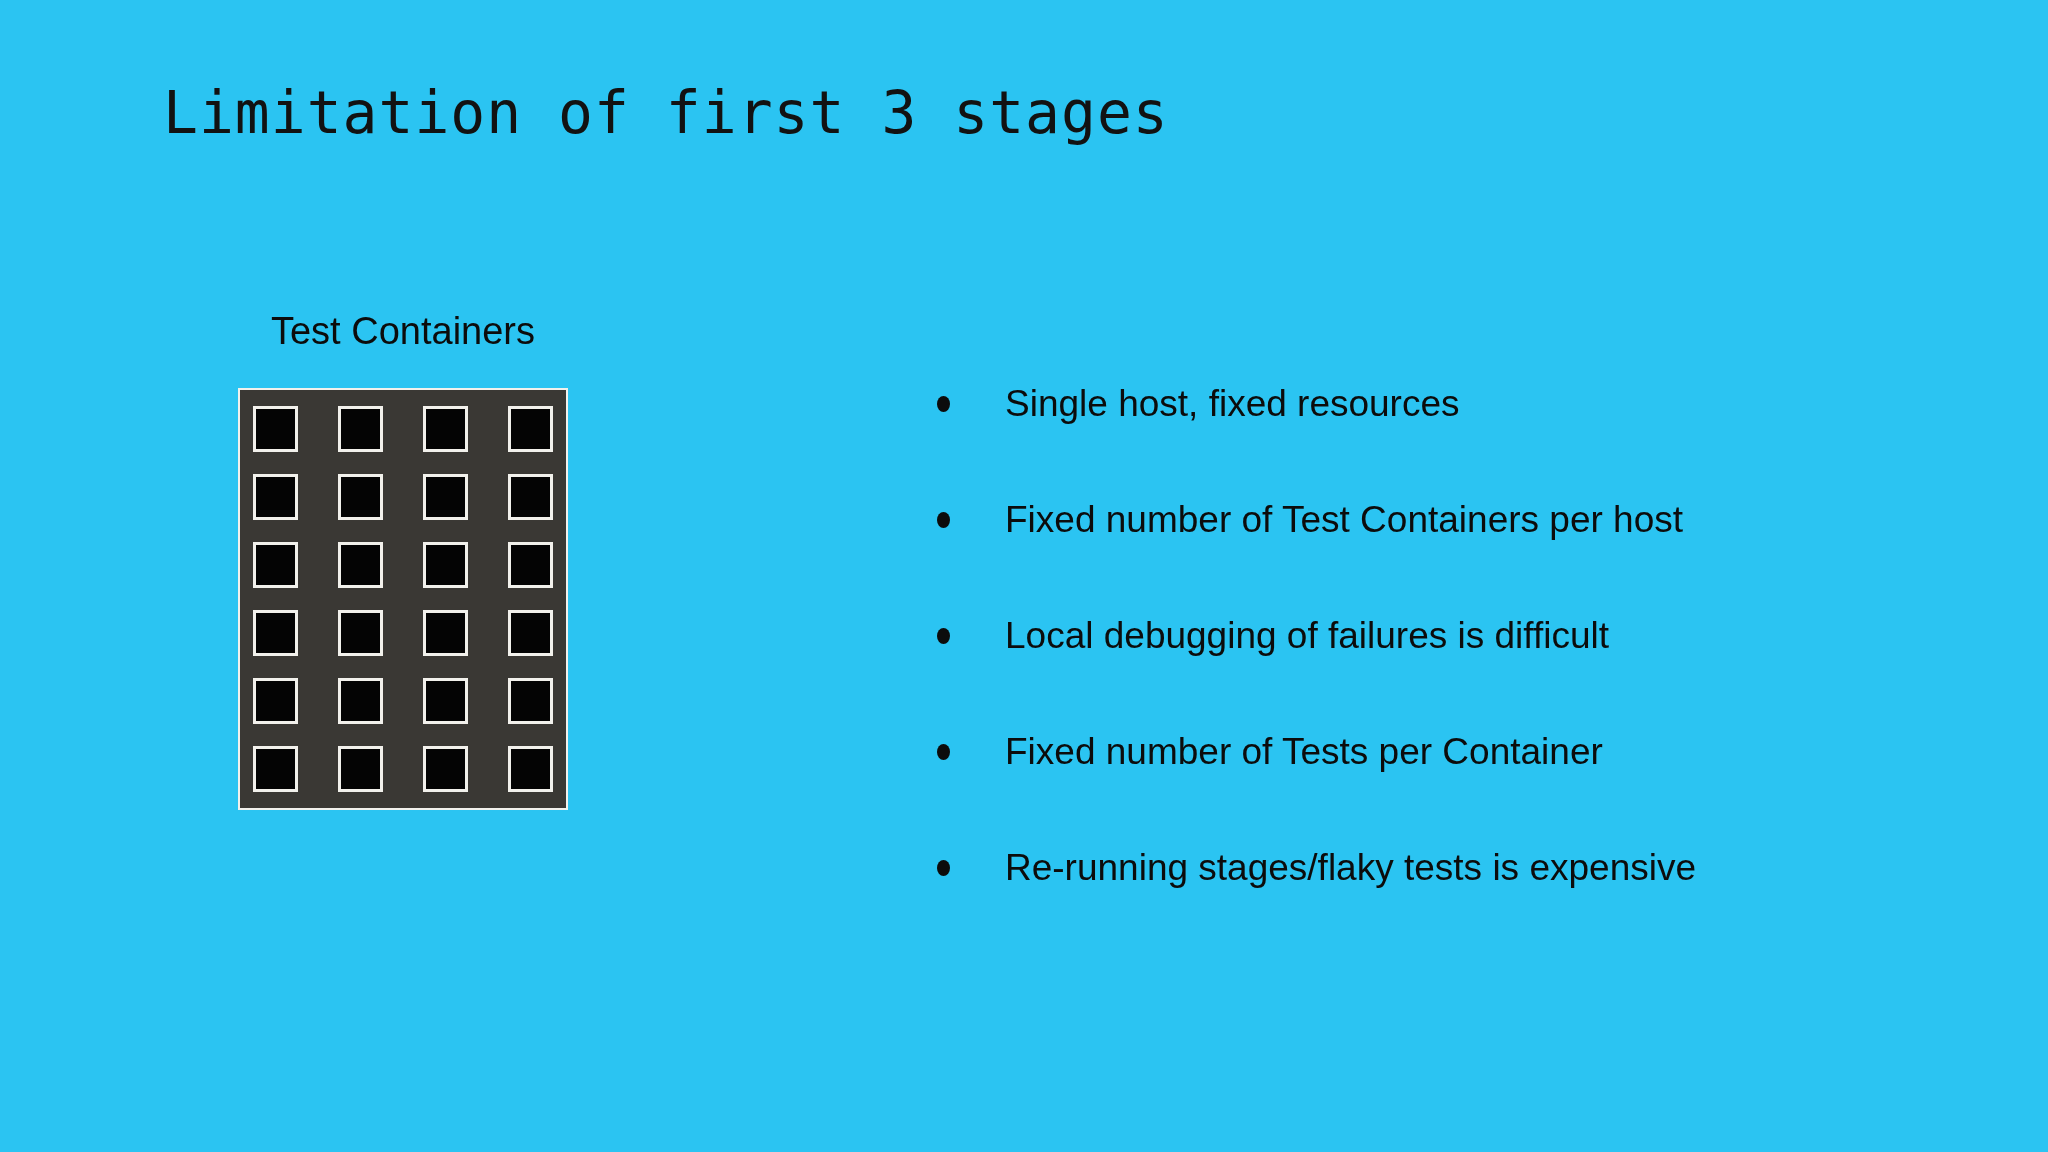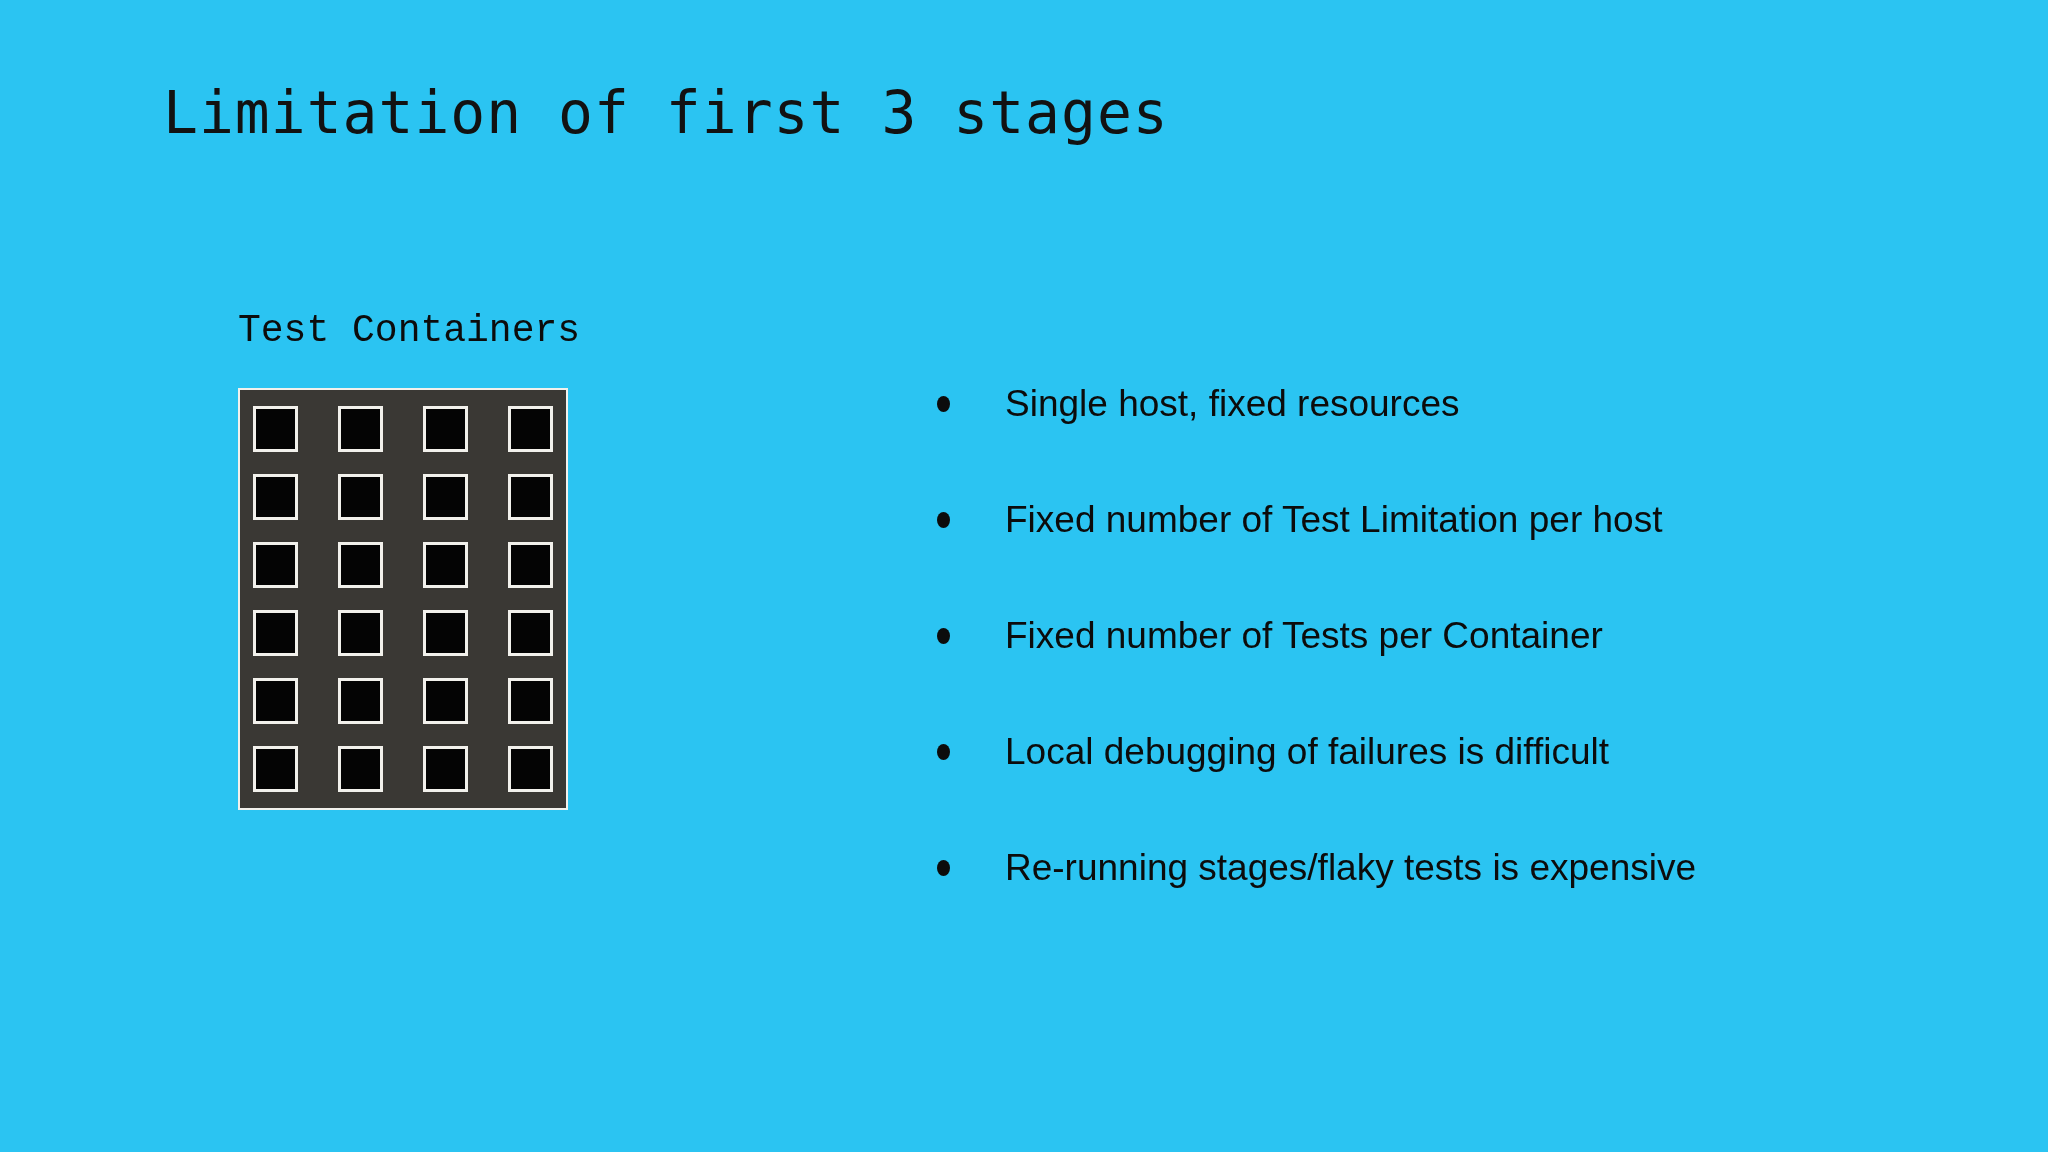--- a/index.html
+++ b/index.html
@@ -30,21 +30,20 @@
     font-size:58px;
     line-height:1.15;
     letter-spacing:1px;
     color:var(--title-color);
     white-space:nowrap;
   }
   .diagram{
     position:absolute;
     left:238px;top:308px;
     width:330px;
-    font-family:Liberation Mono, monospace;
   }
   .diagram-label{
     display:block;
     width:100%;
     text-align:center;
     font-size:38px;
     line-height:46px;
     color:var(--text-color);
     margin-bottom:34px;
     white-space:nowrap;
@@ -125,29 +124,29 @@
       </div>
   </div>
 
   <ul class="bullet-list" id="bullet-list">
       <li class="bullet-item">
         <span class="bullet-dot"></span>
         <span>Single host, fixed resources</span>
       </li>
       <li class="bullet-item">
         <span class="bullet-dot"></span>
-        <span>Fixed number of Test Limitation per host</span>
+        <span>Fixed number of Test Containers per host</span>
+      </li>
+      <li class="bullet-item">
+        <span class="bullet-dot"></span>
+        <span>Local debugging of failures is difficult</span>
       </li>
       <li class="bullet-item">
         <span class="bullet-dot"></span>
         <span>Fixed number of Tests per Container</span>
-      </li>
-      <li class="bullet-item">
-        <span class="bullet-dot"></span>
-        <span>Local debugging of failures is difficult</span>
       </li>
       <li class="bullet-item">
         <span class="bullet-dot"></span>
         <span>Re-running stages/flaky tests is expensive</span>
       </li>
     </ul>
 
 </div>
 
 </body></html>

